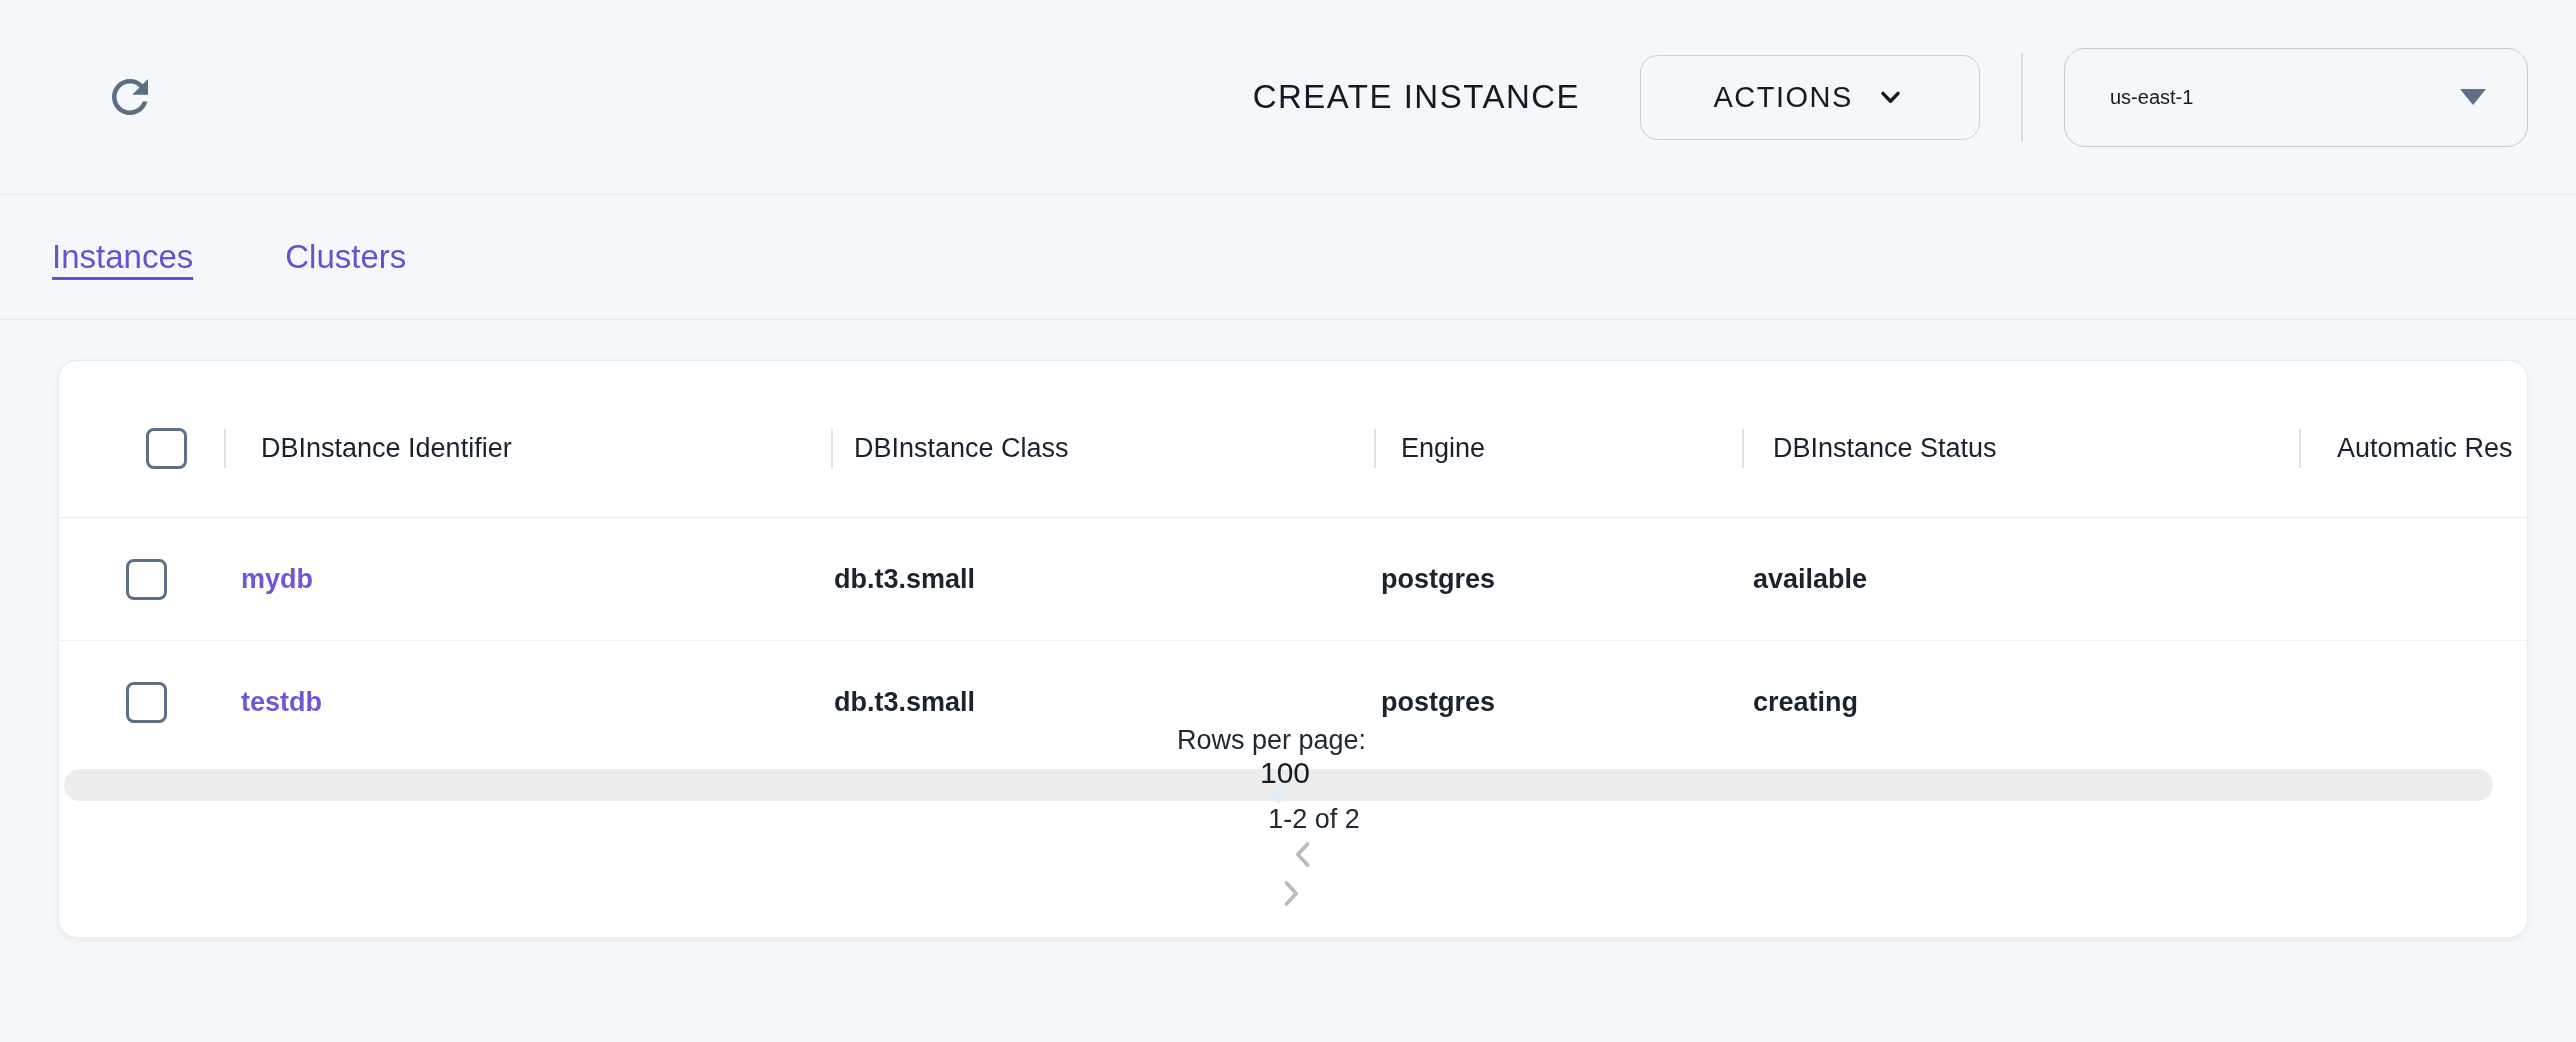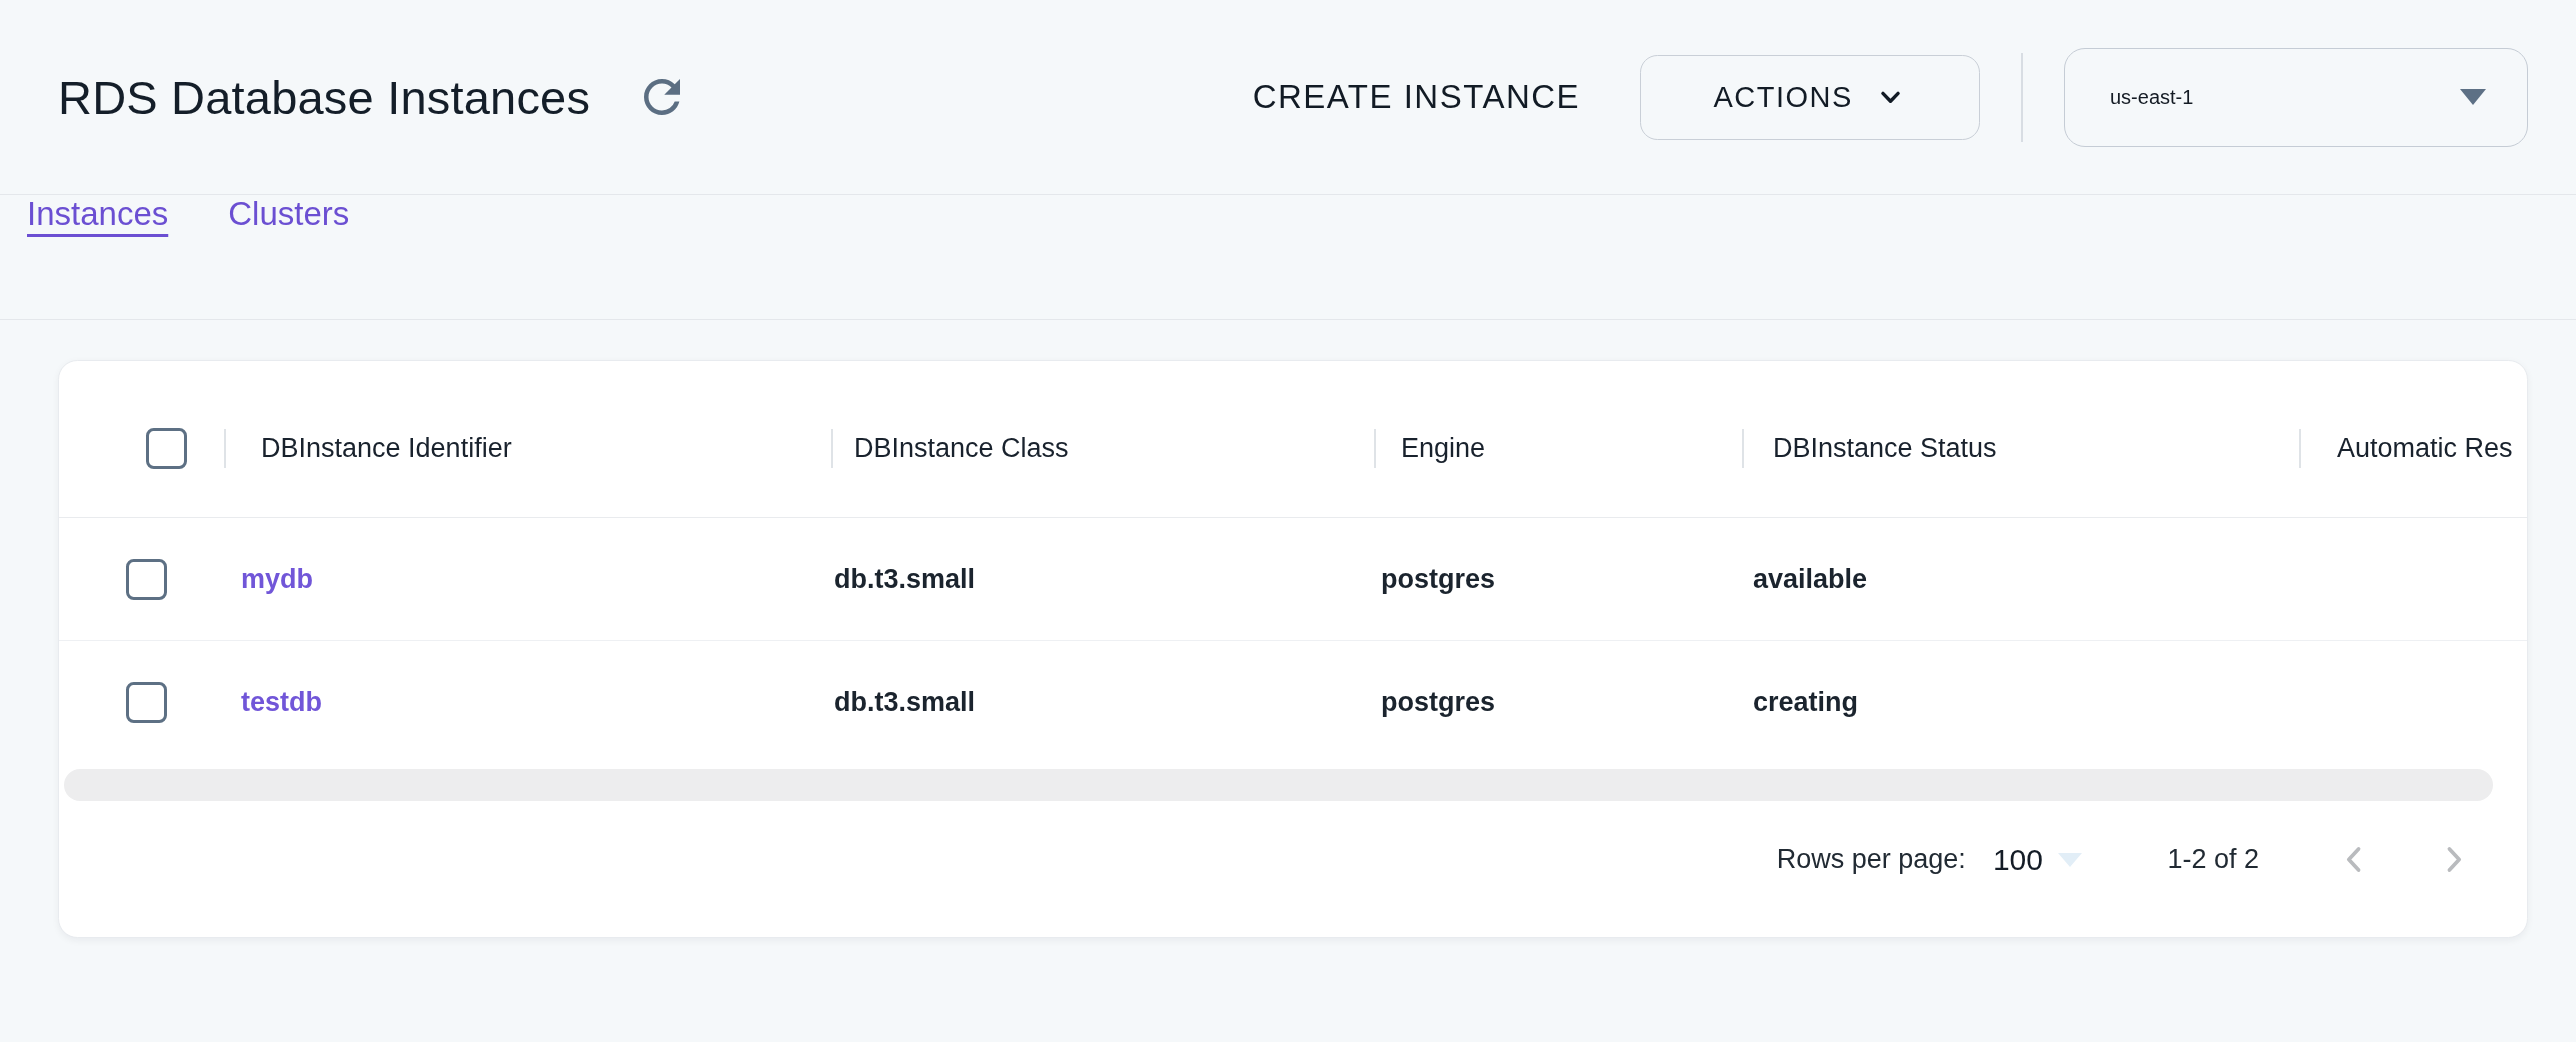--- a/index.html
+++ b/index.html
@@ -68,22 +68,22 @@
     width:0; height:0;
     border-left:13.5px solid transparent;
     border-right:13.5px solid transparent;
     border-top:16.5px solid #5d7085;
   }
 
   
   .tabs {
     height:124px;
     border-bottom:1px solid #e4e7eb;
-    display:flex; align-items:flex-start; gap:60px;
-    padding-left:27px;
+    display:flex; align-items:center; gap:92px;
+    padding-left:52px;
   }
   .tab-link {
     font-size:33px; color:#6b4fd2; cursor:pointer; text-decoration:none;
     background:none; border:none; padding:0; font-family:inherit;
   }
   .tab-link.active {
     text-decoration:underline;
     text-decoration-thickness:2.9px;
     text-underline-offset:8.7px;
   }
@@ -141,21 +141,21 @@
   .h-scrollbar-thumb {
     width:2429px; height:32px; border-radius:16.5px;
     background:#ededee; cursor:grab;
   }
 
   
   .pagination {
     height:106px; margin-top:5.8px;
     display:flex; align-items:center; justify-content:flex-end;
     padding-right:43px;
-    font-size:27px; color:#212a33;
+    font-size:27px; color:#212a33;flex-direction:column;
   }
   .rpp-value { font-size:30px; margin-left:27px; color:#141c26; }
   .rpp-arrow {
     margin-left:15.5px;
     width:0; height:0;
     border-left:12.6px solid transparent;
     border-right:12.6px solid transparent;
     border-top:14.5px solid #e2eef7;
   }
   .range-label { margin-left:85px; }
@@ -166,21 +166,20 @@
   }
   .prev-btn { margin-left:64px; }
   .next-btn { margin-left:37px; }
 </style>
 </head>
 <body>
 
 <div class="app">
 
   <div class="topbar">
-    <div class="page-title">RDS Database Instances</div>
 
     <button class="refresh-btn">
       <span style="display:flex;">
         <svg width="54" height="54" viewBox="0 0 24 24">
           <path fill="#5b6e82" d="M17.65 6.35A7.958 7.958 0 0 0 12 4c-4.42 0-7.99 3.58-8 8s3.57 8 8 8c3.73 0 6.84-2.55 7.73-6h-2.08A5.99 5.99 0 0 1 12 18c-3.31 0-6-2.69-6-6s2.69-6 6-6c1.66 0 3.14.69 4.22 1.78L13 11h7V4l-2.35 2.35z"></path>
         </svg>
       </span>
     </button>
 
     <div class="topbar-spacer"></div>

